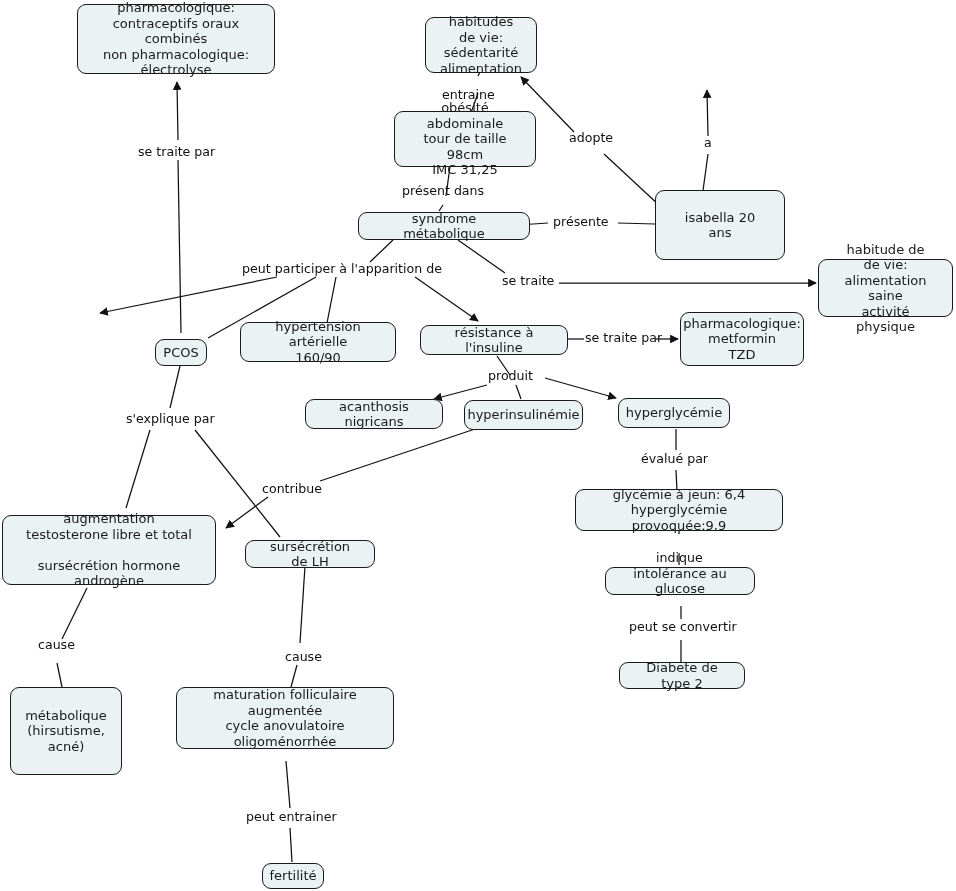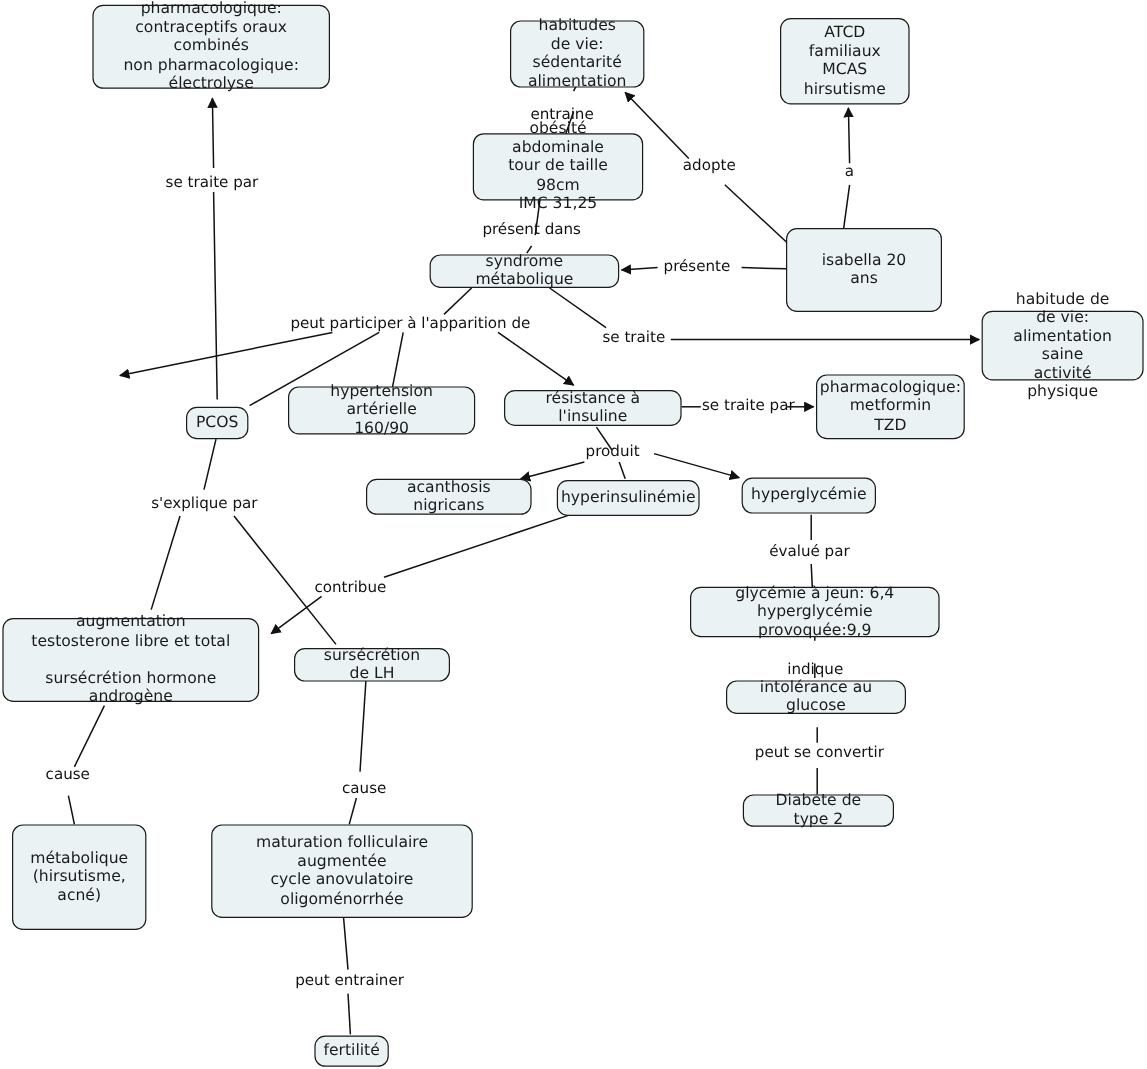--- a/index.html
+++ b/index.html
@@ -136,29 +136,26 @@
 
   <div class="node" style="left:77px; top:4px; width:198px; height:70px;">pharmacologique:
 contraceptifs oraux combinés
 non pharmacologique:
 électrolyse</div>
 
   <div class="node" style="left:425px; top:17px; width:112px; height:56px;">habitudes de vie:
 sédentarité
 alimentation</div>
 
-  <div class="node" style="left:650px; top:15px; width:108px; height:72px;">ATCD familiaux
-MCAS
-hirsutisme</div>
 
   <div class="node" style="left:394px; top:111px; width:142px; height:56px;">obésité abdominale
 tour de taille 98cm
 IMC 31,25</div>
 
-  <div class="node" style="left:358px; top:212px; width:158px; height:28px;">syndrome métabolique</div>
+  <div class="node" style="left:358px; top:212px; width:172px; height:28px;">syndrome métabolique</div>
 
   <div class="node" style="left:655px; top:190px; width:130px; height:70px;">isabella 20 ans</div>
 
   <div class="node" style="left:818px; top:259px; width:135px; height:58px;">habitude de de vie:
 alimentation saine
 activité physique</div>
 
 
   <div class="node" style="left:155px; top:339px; width:52px; height:27px;">PCOS</div>
 
@@ -187,21 +184,21 @@
   <div class="node" style="left:2px; top:515px; width:214px; height:70px;">augmentation
 testosterone libre et total
 
 sursécrétion hormone androgène</div>
 
   <div class="node" style="left:245px; top:540px; width:130px; height:28px;">sursécrétion de LH</div>
 
   <div class="node" style="left:10px; top:687px; width:112px; height:88px;">métabolique
 (hirsutisme, acné)</div>
 
-  <div class="node" style="left:176px; top:687px; width:218px; height:78px;">maturation folliculaire augmentée
+  <div class="node" style="left:176px; top:687px; width:218px; height:62px;">maturation folliculaire augmentée
 cycle anovulatoire
 oligoménorrhée</div>
 
   <div class="node" style="left:262px; top:863px; width:62px; height:26px;">fertilité</div>
 
   <div class="elabel" style="left:138px; top:145px;">se traite par</div>
 
   <div class="elabel" style="left:442px; top:88px;">entraine</div>
 
   <div class="elabel" style="left:569px; top:131px;">adopte</div>

